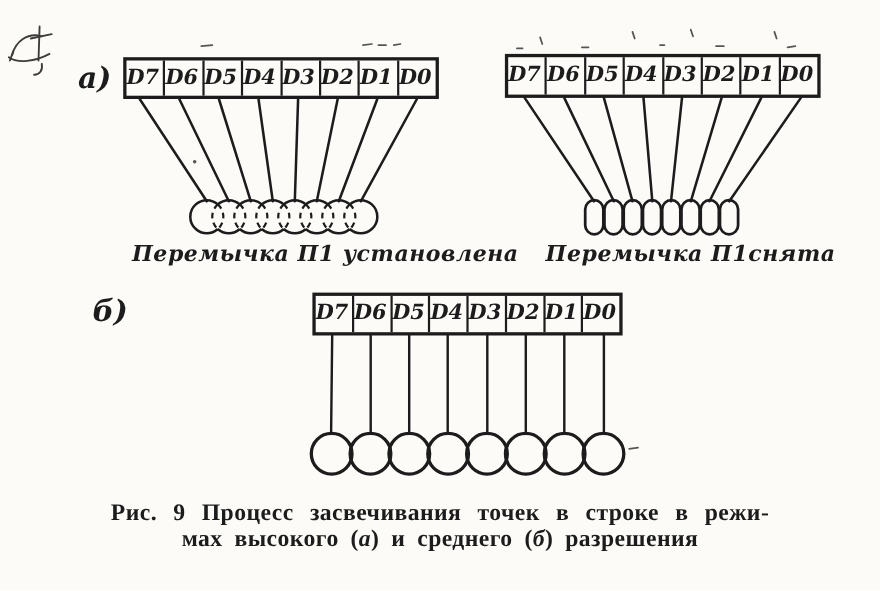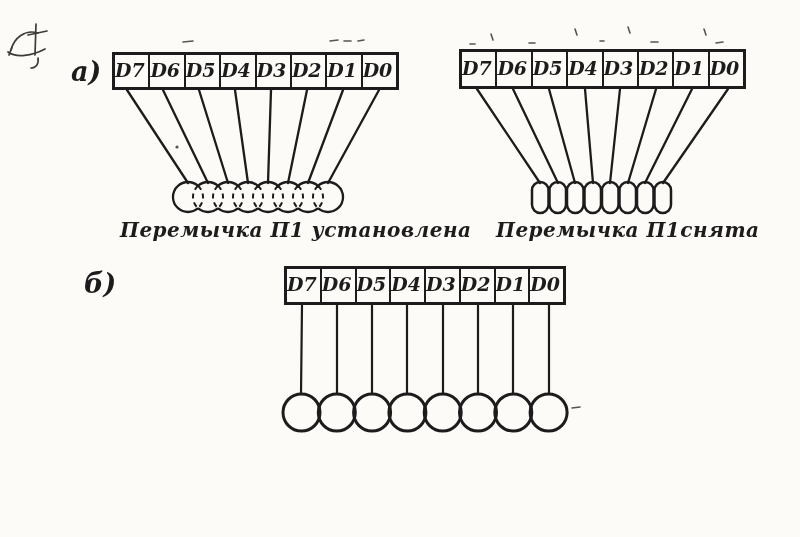--- a/index.html
+++ b/index.html
@@ -252,14 +252,18 @@
         <span class="bitlabel">D1</span>
       </div>
     <div class="cell">
         <span class="bitlabel">D0</span>
       </div>
   </div>
 
   <div class="jumper-caption" style="left:120px;top:219px;width:275px;">Перемычка П1 установлена</div>
   <div class="jumper-caption" style="left:452px;top:219px;width:245px;margin-left:44px;">Перемычка П1снята</div>
 
+  <div class="fig-caption">
+    <div class="l1">Рис. 9 Процесс засвечивания точек в строке в режи-</div>
+    <div class="l2"><span>мах высокого (</span><span class="it">а</span><span>) и среднего (</span><span class="it">б</span><span>) разрешения</span></div>
+  </div>
 
 </div>
 
 </body></html>

